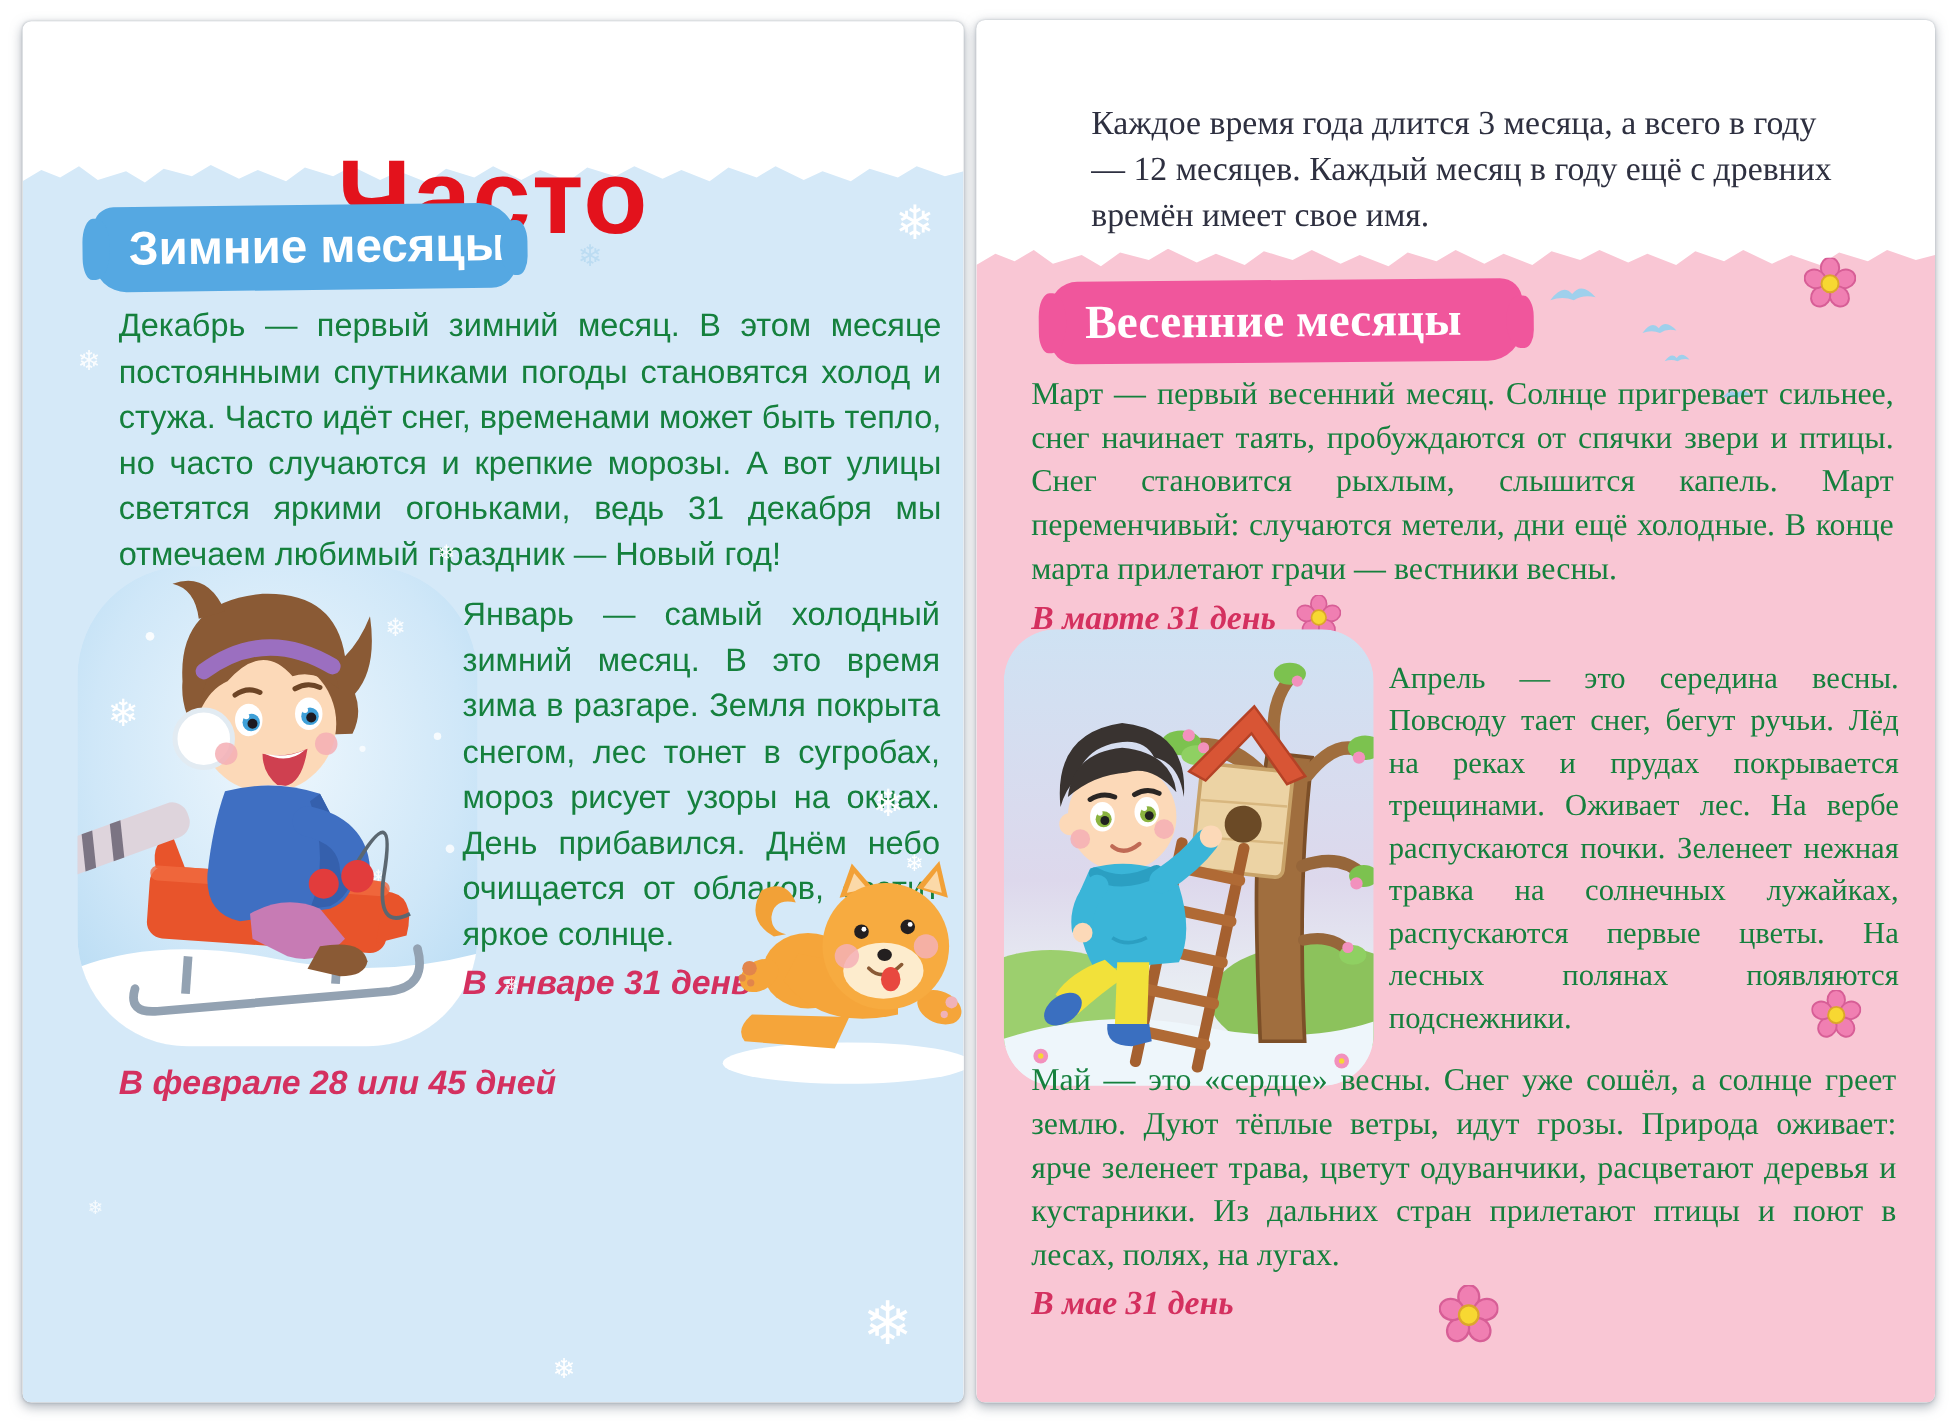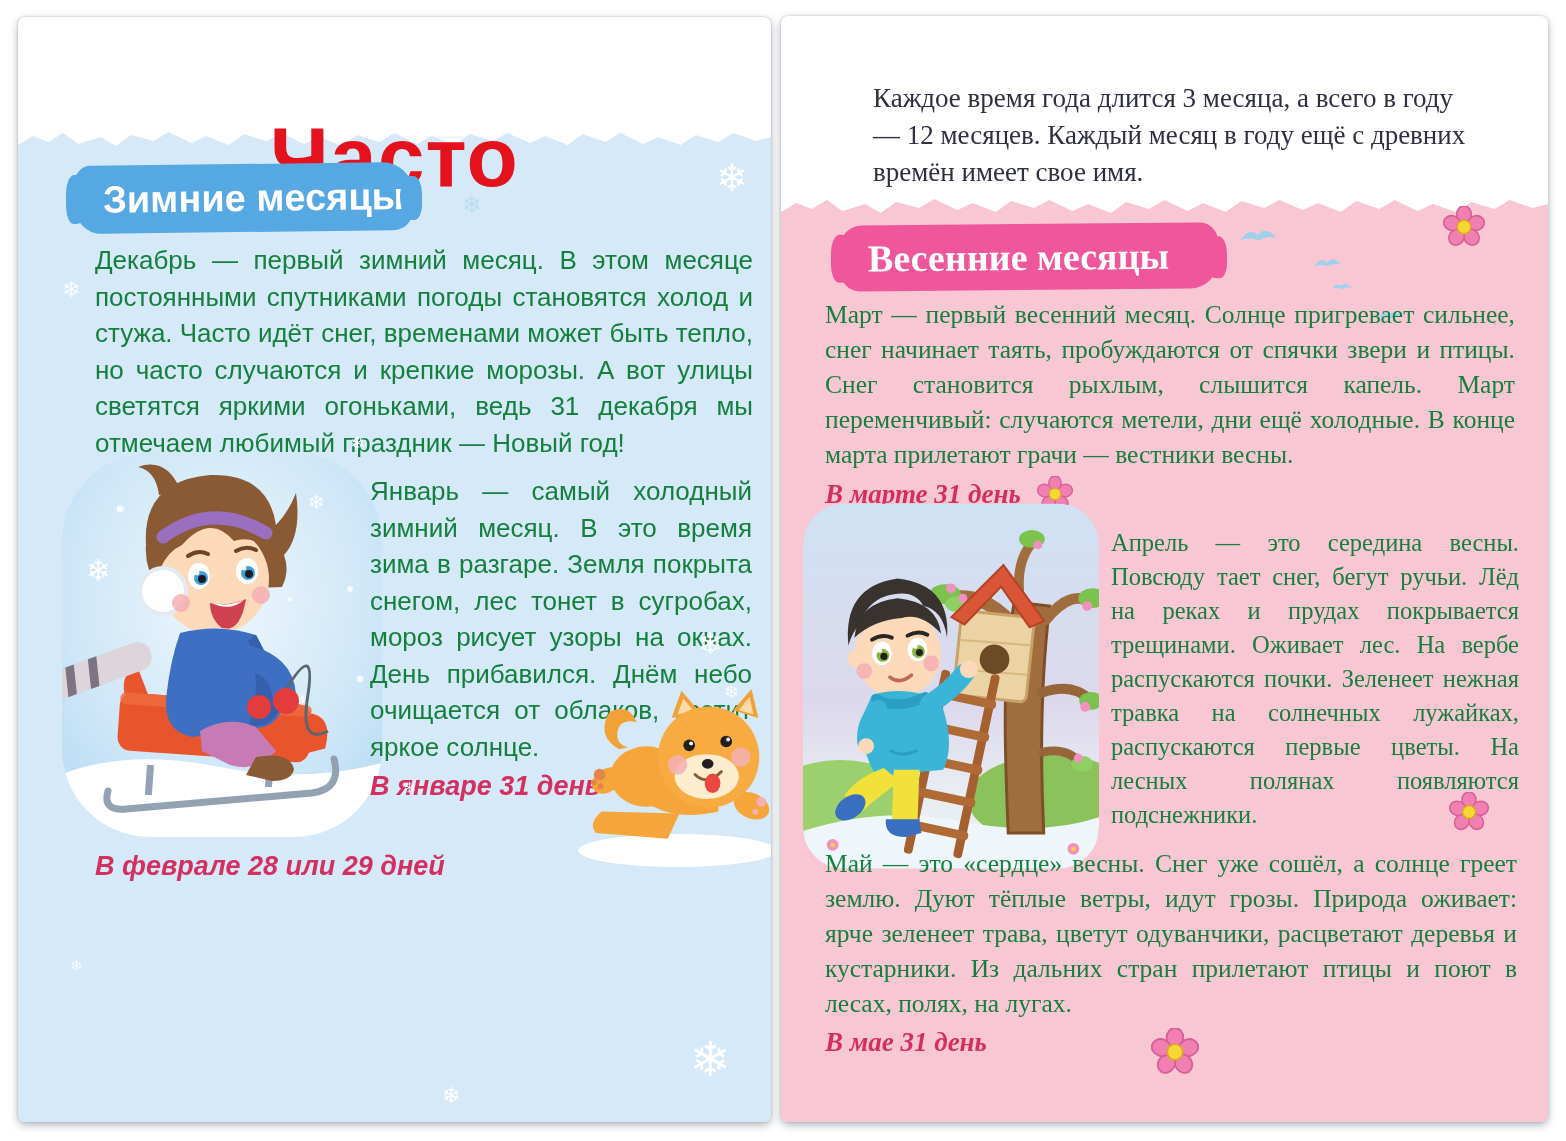--- a/index.html
+++ b/index.html
@@ -216,21 +216,21 @@
       <ellipse cx="141" cy="81" rx="6" ry="5" fill="#231f20"></ellipse>
       <path d="M128,92 Q140,104 155,89" stroke="#8a5a35" stroke-width="3" fill="none" stroke-linecap="round"></path>
       <ellipse cx="146" cy="101" rx="8" ry="10" fill="#e8483f"></ellipse>
       <circle cx="110" cy="82" r="10" fill="#f5b0b6" opacity=".85"></circle>
         <circle cx="175" cy="74" r="10" fill="#f5b0b6" opacity=".85"></circle>
     </g>
   </svg>
 
   <div class="month-block" style="left:77px;top:828px;width:660px;">
     <p class="days">
-        <span>В феврале 28 или 29 дней</span>
+        <span>В феврале 28 или 45 дней</span>
       </p>
   </div>
 
   <span class="flake pale" style="left:444px;top:176px;font-size:24px;">❄</span>
   <span class="flake" style="left:698px;top:142px;font-size:38px;">❄</span>
   <span class="flake" style="left:44px;top:262px;font-size:22px;opacity:.9;">❄</span>
   <span class="flake" style="left:332px;top:418px;font-size:17px;">❄</span>
   <span class="flake" style="left:680px;top:612px;font-size:30px;">❄</span>
   <span class="flake" style="left:706px;top:666px;font-size:18px;">❄</span>
   <span class="flake" style="left:385px;top:764px;font-size:15px;opacity:.9;">❄</span>

